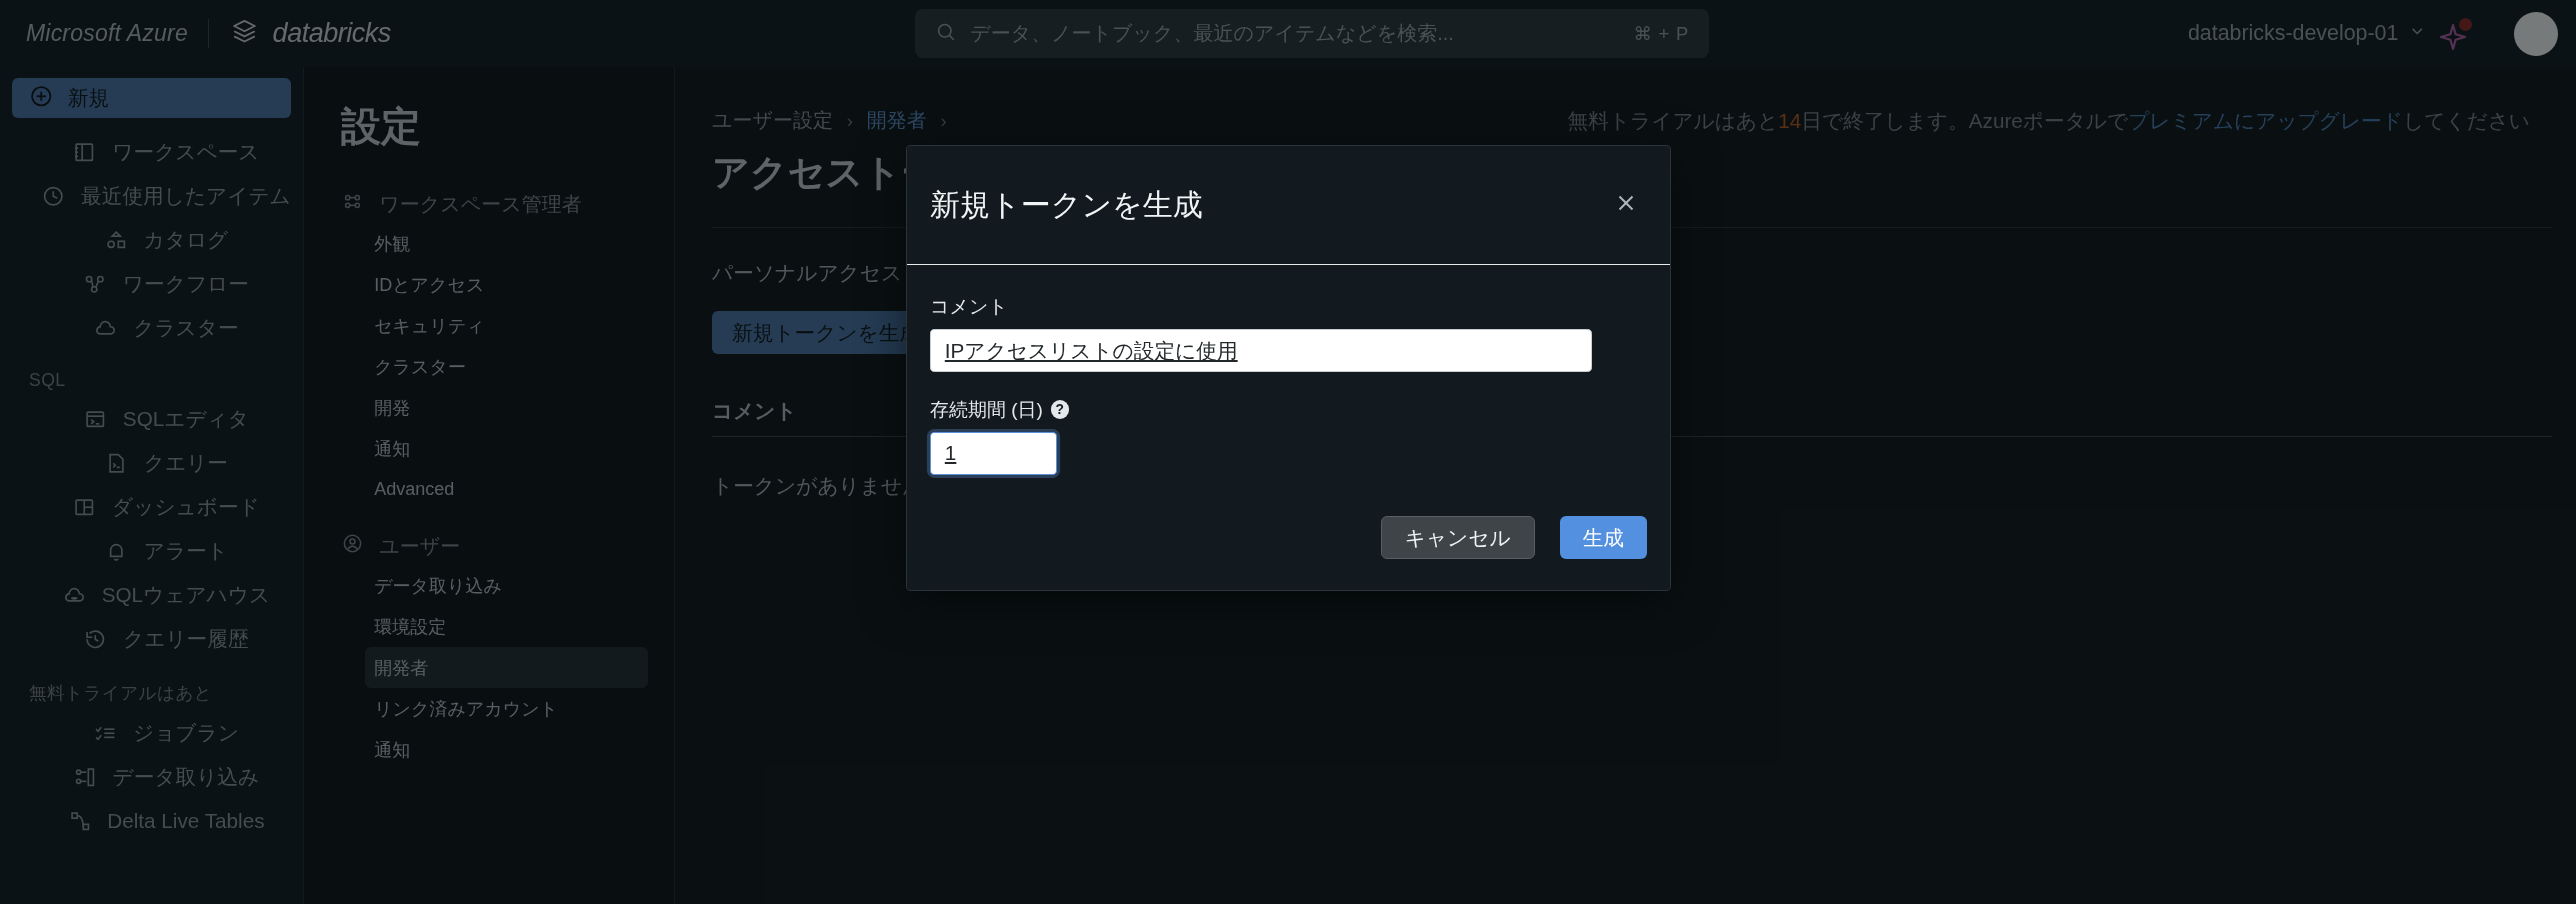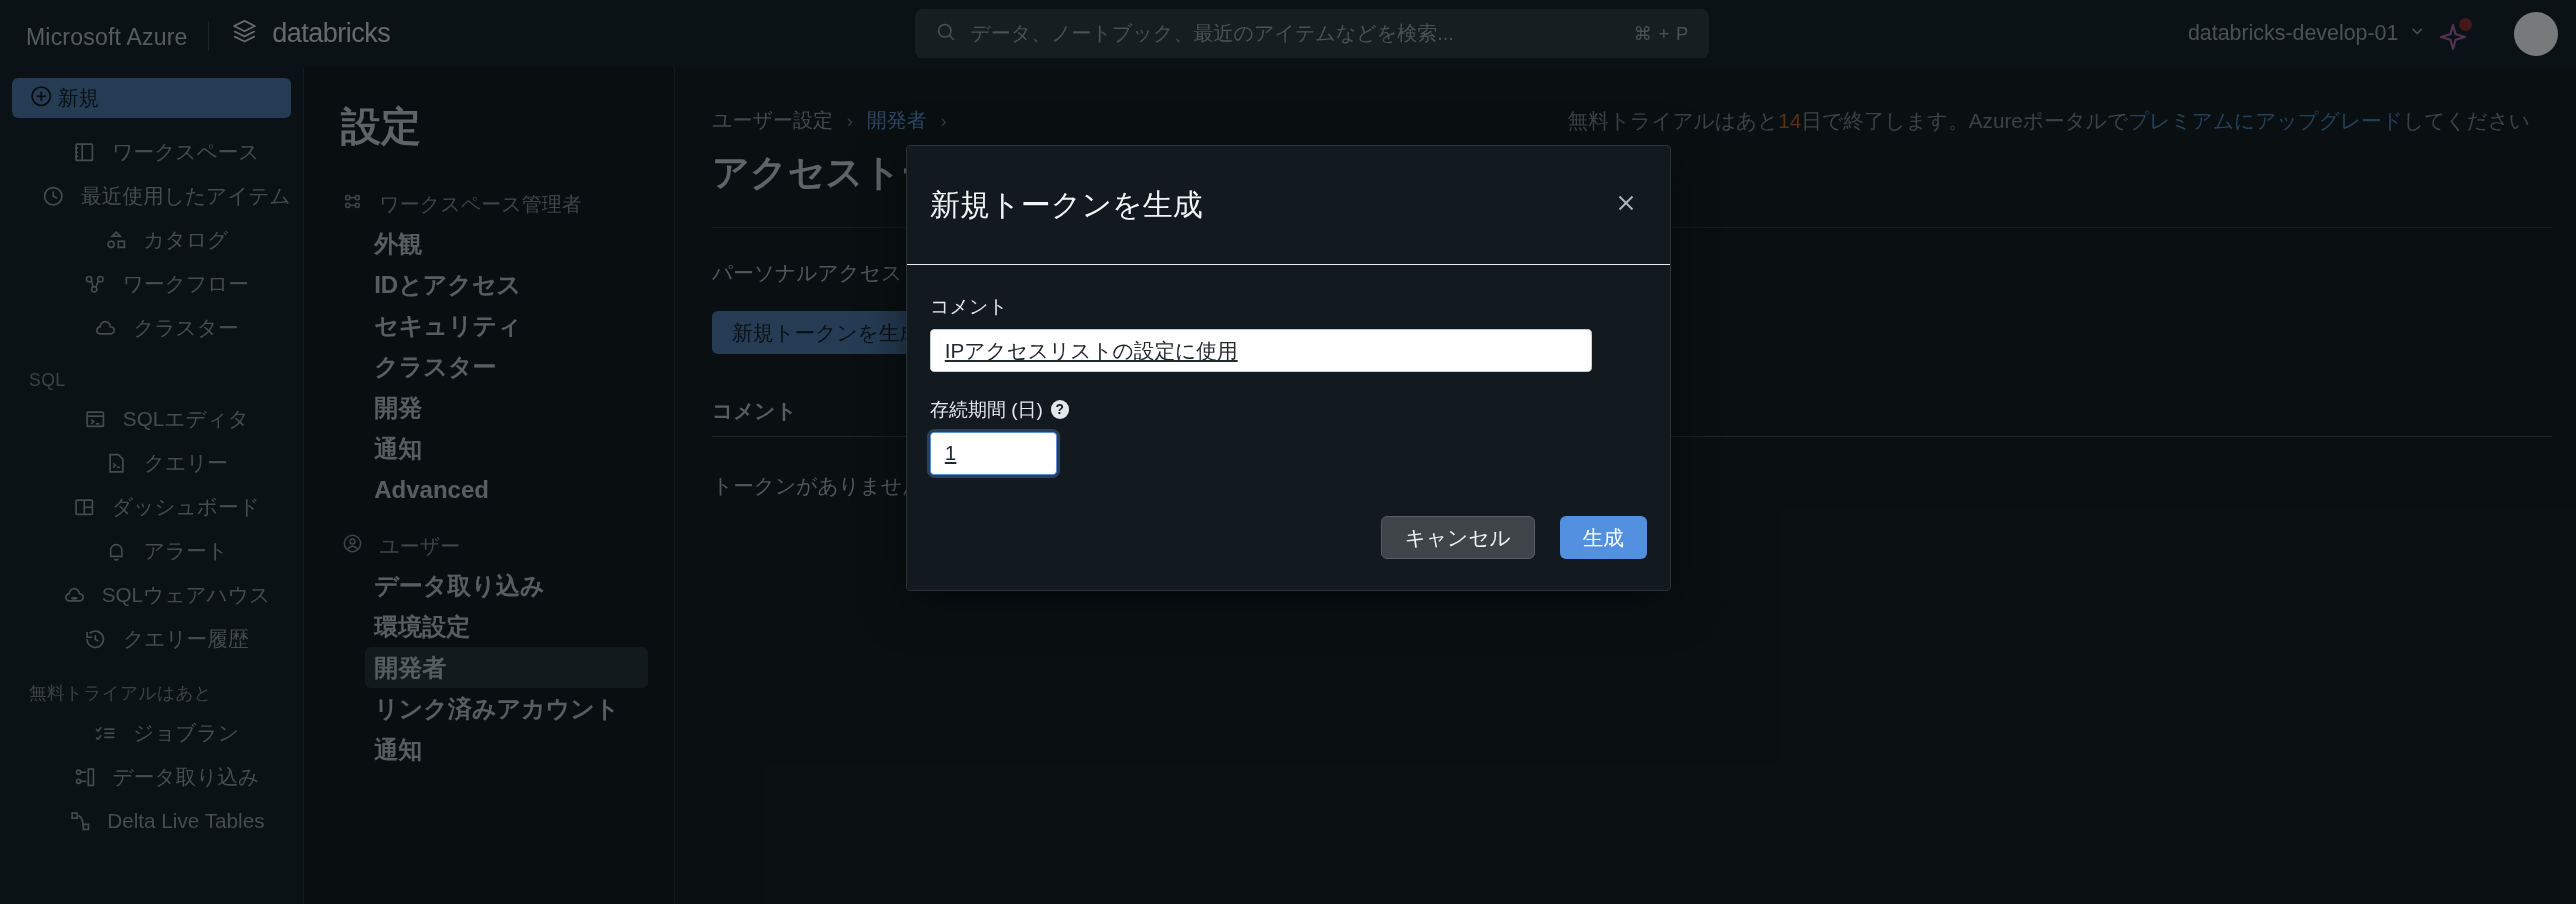--- a/index.html
+++ b/index.html
@@ -12,21 +12,21 @@
   }
   #root { position: relative; width: 2576px; height: 904px; }
 
   
   .topbar {
     position: absolute; left: 0; top: 0; width: 2576px; height: 67px;
     background: #11191d;
     display: flex; align-items: center;
     z-index: 5;
   }
-  .brand { display: flex; align-items: flex-end; margin-left: 26px; }
+  .brand { display: flex; align-items: center; margin-left: 26px; font-style: italic; }
   .brand-azure {
     color: #b3bcc2; font-size: 23px; letter-spacing: 0.2px;
     font-family: "Liberation Sans", sans-serif;
   }
   .brand-sep { width: 1.5px; height: 29px; background: #3a464c; margin: 0 20px; }
   .brand-logo { display: flex; align-items: center; gap: 12.2px; }
   .brand-db { color: #d4dadd; font-size: 27px; letter-spacing: -0.5px; }
 
   .search-wrap { position: absolute; left: 915px; top: 9.2px; }
   .searchbox {
@@ -57,21 +57,21 @@
   .sidebar {
     position: absolute; left: 0; top: 67px; width: 304px; height: 837px;
     background: #11191d; border-right: 0.8px solid #222c31;
     padding-top: 10.7px; overflow: hidden; z-index: 3;
   }
   .newbtn {
     margin: 0 12.2px 12.2px 12.2px; height: 40px; border-radius: 6.1px;
     background: #4a77a8; display: flex; align-items: center; padding-left: 17px;
     cursor: pointer;
   }
-  .newbtn .lbl { color: #0b1115; font-size: 20.7px; margin-left: 4px; }
+  .newbtn .lbl { color: #0b1115; font-size: 20.7px; margin-left: 14px; }
   .navitem {
     height: 44px; display: flex; align-items: center; padding-left: 29px;
     cursor: pointer; gap: 15.3px; justify-content: center;
   }
   .navitem .lbl { color: #8e999f; font-size: 20.7px; white-space: nowrap; }
   .navitem .ic { width: 24.5px; height: 24.5px; display: block; flex: none; }
   .navgroup {
     color: #78848a; font-size: 17.6px; padding: 20px 0 6.1px 29px; letter-spacing: 0.4px;
   }
 
@@ -81,23 +81,22 @@
     background: #0c1215; border-right: 0.8px solid #222c31;
     padding: 32px 0 0 0; overflow: hidden; z-index: 2;
   }
   .setnav h1 { color: #c6ced2; font-size: 40px; font-weight: bold; padding-left: 37px; margin-bottom: 31px; font-family: Liberation Mono, monospace; }
   .setgroup {
     display: flex; align-items: center; gap: 15.3px;
     padding-left: 37px; height: 38px; color: #7e8a90; font-size: 20px;
   }
   .setitem {
     margin: 0 26px 0 61px; height: 41px; display: flex; align-items: center;
-    padding-left: 9.2px; border-radius: 6.1px; color: #b9c1c6; font-size: 24px;
+    padding-left: 9.2px; border-radius: 6.1px; color: #b9c1c6; font-size: 18px;
     cursor: pointer;
-    font-weight: bold;
   }
   .setitem.active { background: #222c32; }
   .setspace { height: 17px; }
 
   
   .main {
     position: absolute; left: 675px; top: 67px; width: 1901px; height: 837px;
     padding: 40px 24px 0 37px; z-index: 1; overflow: hidden;
   }
   .trialbanner {

